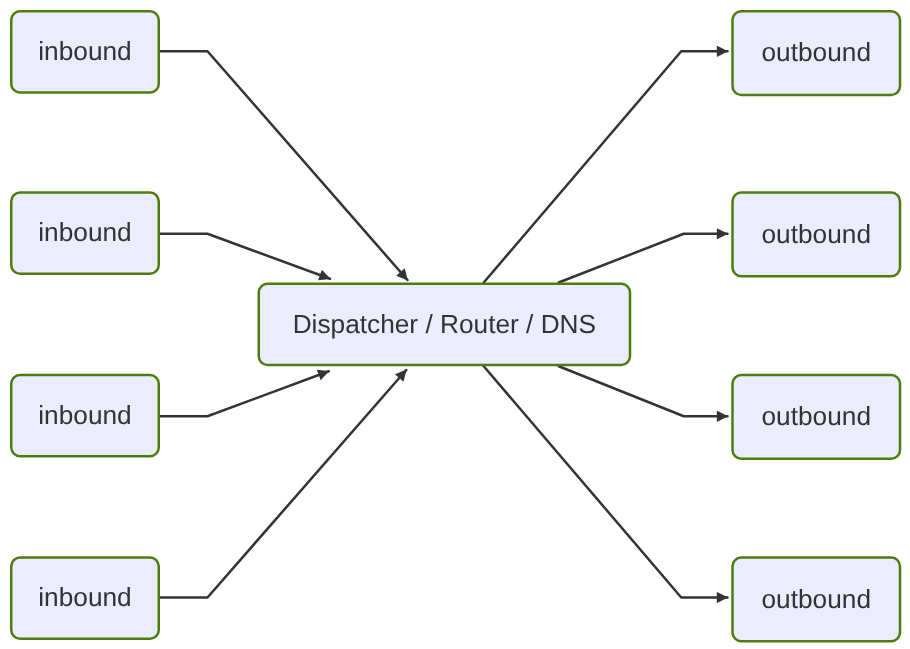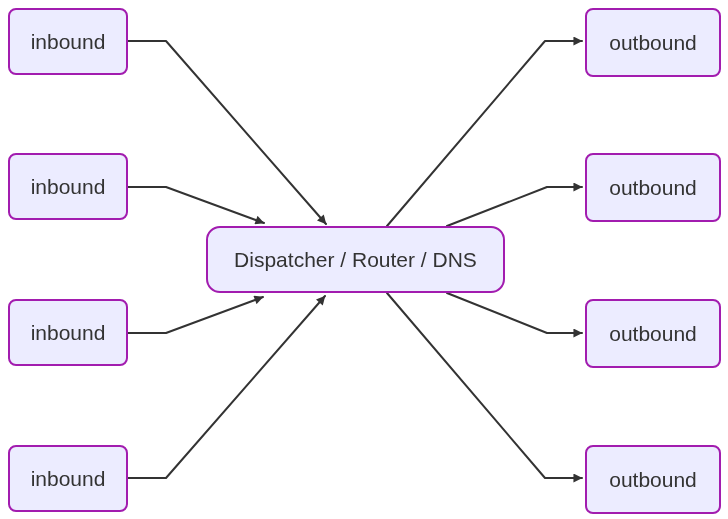--- a/index.html
+++ b/index.html
@@ -19,21 +19,21 @@
     position: absolute;
     top: 0;
     left: 0;
     width: 728px;
     height: 519px;
   }
   .node {
     position: absolute;
     box-sizing: border-box;
     background: #ececff;
-    border: 2px solid #a21caf;
+    border: 2px solid #4d7c0f;
     border-radius: 8px;
     display: flex;
     align-items: center;
     justify-content: center;
     color: #333333;
     font-size: 21px;
     line-height: 1;
     white-space: nowrap;
     user-select: none;
   }
@@ -41,21 +41,20 @@
   .node-out { left: 585px; width: 136px; height: 69px; }
   .row-1 { top: 8px; }
   .row-2 { top: 153px; }
   .row-3 { top: 299px; }
   .row-4 { top: 445px; }
   .node-center {
     left: 206px;
     top: 226px;
     width: 299px;
     height: 67px;
-    border-radius: 14px;
   }
 </style>
 </head>
 <body>
 
 <div class="canvas">
 
   <svg class="edges" width="728" height="519" viewBox="0 0 728 519" xmlns="http://www.w3.org/2000/svg">
     <defs>
       <marker id="arrow" viewBox="0 0 10 10" refX="9.5" refY="5" markerUnits="userSpaceOnUse" markerWidth="11" markerHeight="9" orient="auto">

